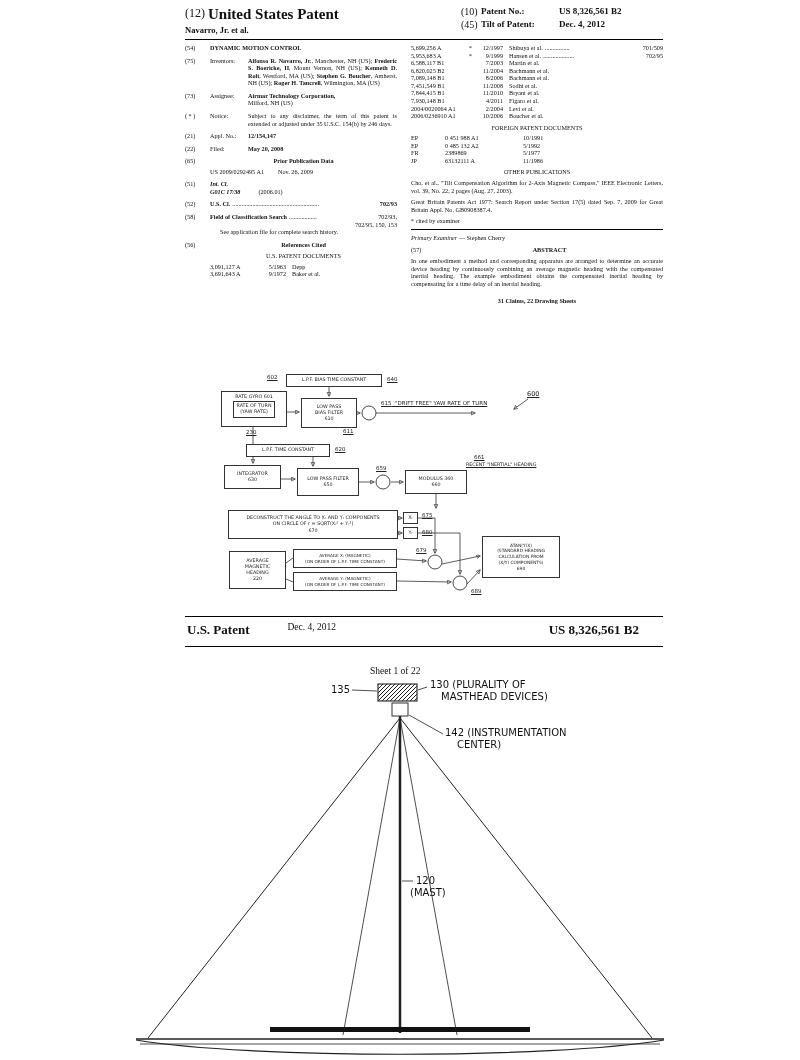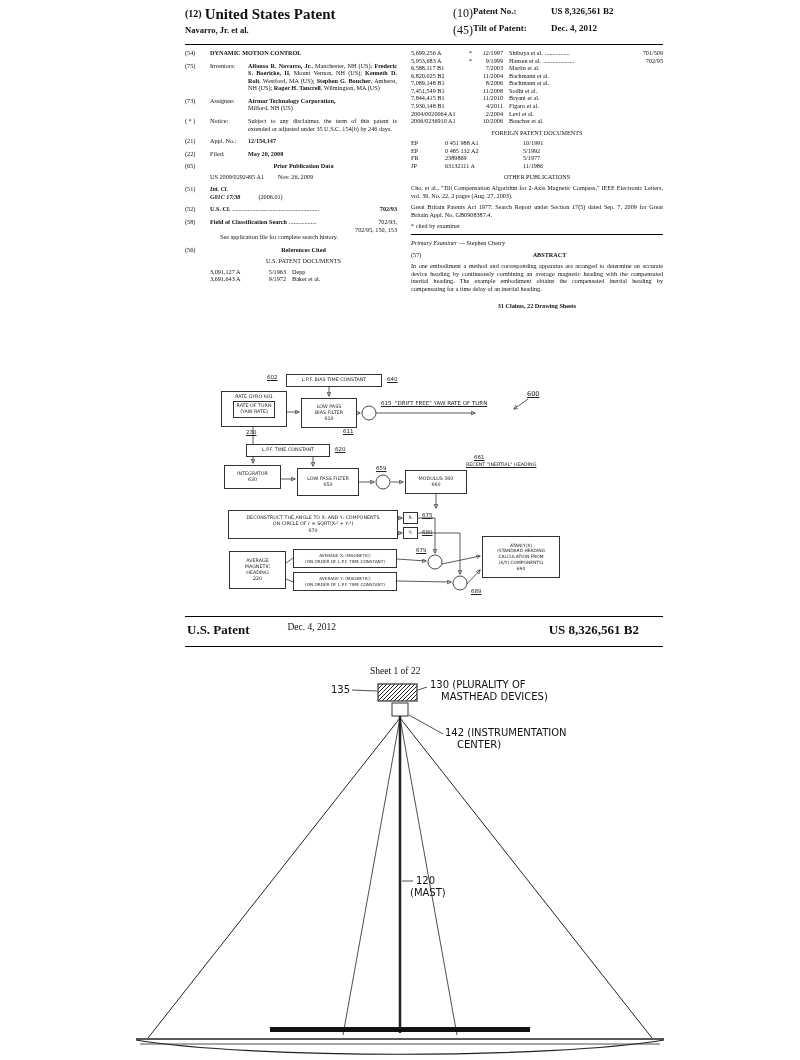--- a/index.html
+++ b/index.html
@@ -2,25 +2,25 @@
 <html><head>
 <meta charset="utf-8">
 <style>
   html,body{margin:0;padding:0;background:#fff;}
   .canvas{position:relative;width:800px;height:1060px;background:#fff;overflow:hidden;
           font-family:"Liberation Serif",serif;color:#111;}
   
   .p1{position:absolute;left:185px;top:6px;width:478px;}
   .p1-header{display:flex;justify-content:space-between;align-items:flex-start;}
   .ph-left .line1{font-size:15px;font-weight:bold;}
-  .ph-left .line1 .num{font-size:10px;font-weight:bold;vertical-align:2px;margin-right:3px;}
+  .ph-left .line1 .num{font-size:12px;font-weight:normal;vertical-align:2px;margin-right:3px;}
   .ph-left .author{font-size:8.5px;font-weight:bold;margin-top:2px;}
   .ph-right{font-size:9px;text-align:left;min-width:210px;}
   .phr-row{display:flex;margin-bottom:2px;}
-  .phr-row .num{font-size:12px;width:20px;}
+  .phr-row .num{font-size:10px;width:20px;margin-left:8px;}
   .phr-label{font-weight:bold;width:78px;}
   .phr-val{font-weight:bold;}
   .rule{border-top:1.2px solid #000;margin-top:4px;margin-bottom:4px;}
   .p1-cols{display:flex;gap:14px;font-size:6.2px;line-height:1.22;}
   .colL{width:212px;flex-shrink:0;}
   .colR{flex:1;}
   .field{display:flex;margin-bottom:5px;}
   .fnum{width:25px;flex-shrink:0;}
   .fbody{flex:1;text-align:justify;}
   .hang{position:relative;padding-left:38px;}

